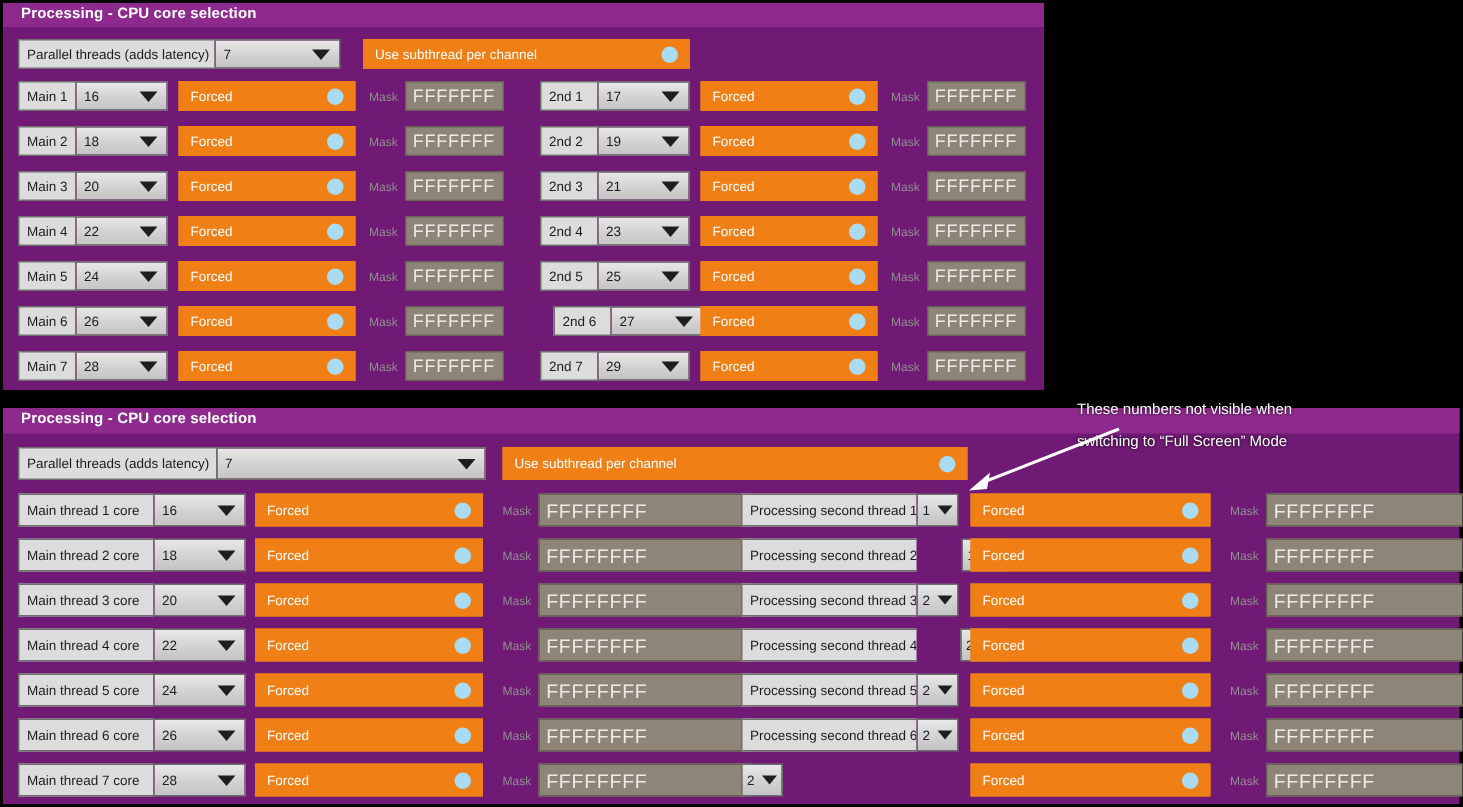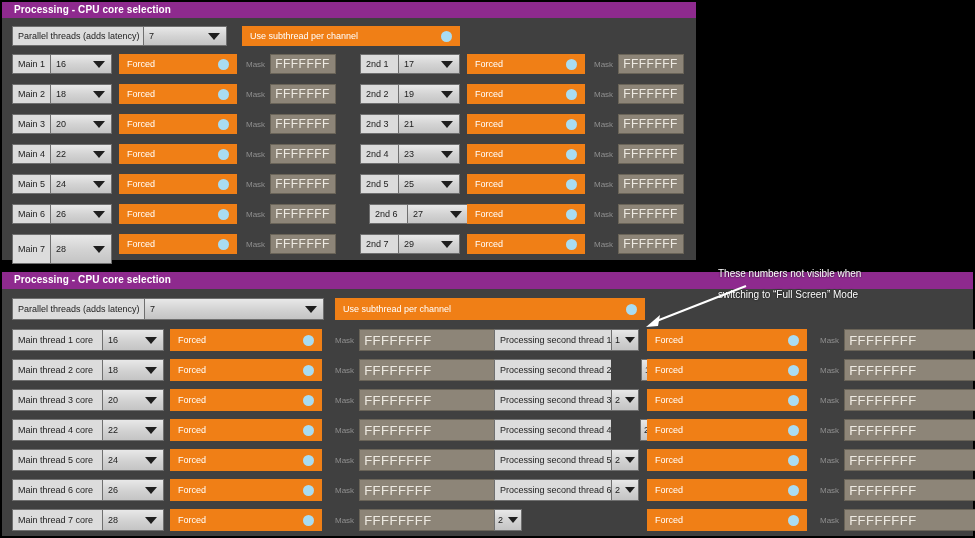--- a/index.html
+++ b/index.html
@@ -6,21 +6,21 @@
   html, body {
     margin: 0; padding: 0;
     width: 975px; height: 538px;
     background: #000000;
     font-family: "Liberation Sans", sans-serif;
     overflow: hidden;
   }
   #root { position: relative; width: 975px; height: 538px; background: #000; }
 
   
-  .panel { position: absolute; background: #404040; }
+  .panel { position: absolute; background: #701a75; }
   .panel.top    { left: 2px;  top: 2px;   width: 694px; height: 258px; }
   .panel.bottom { left: 2px;  top: 272px; width: 971px; height: 264px; }
 
   .titlebar {
     position: absolute; left: 0; top: 0; width: 100%;
     background: #8e2a8e; color: #ffffff;
     font-size: 10px; font-weight: bold;
     padding: 3px 0 3px 12px;
     letter-spacing: .1px;
     white-space: nowrap; overflow: hidden;
@@ -222,21 +222,21 @@
             </div>
           </div>
           <div class="toggle" style="position: absolute; left: 117px; top: 186px; width: 118px; height: 20px;">
             <span class="tlabel">Forced</span>
             <span class="led"></span>
           </div>
           <div class="maskwrap" style="position: absolute; left: 244px; top: 186px; height: 20px;">
             <span class="mlabel">Mask</span>
             <div class="maskfield" style="width: 66px; height: 20px; font-size: 12px;">FFFFFFF</div>
           </div>
-          <div class="row" style="left: 10px; top: 216px; height: 30px; width: 100px;">
+          <div class="row" style="left: 10px; top: 216px; height: 20px; width: 100px;">
             <div class="lbl-box" style="flex: 0 0 38px; width: 38px;">Main 7</div>
             <div class="combo" style="flex: 0 0 62px; width: 62px;">
               <span class="cval">28</span>
               <span class="arrow"></span>
             </div>
           </div>
           <div class="toggle" style="position: absolute; left: 117px; top: 216px; width: 118px; height: 20px;">
             <span class="tlabel">Forced</span>
             <span class="led"></span>
           </div>

